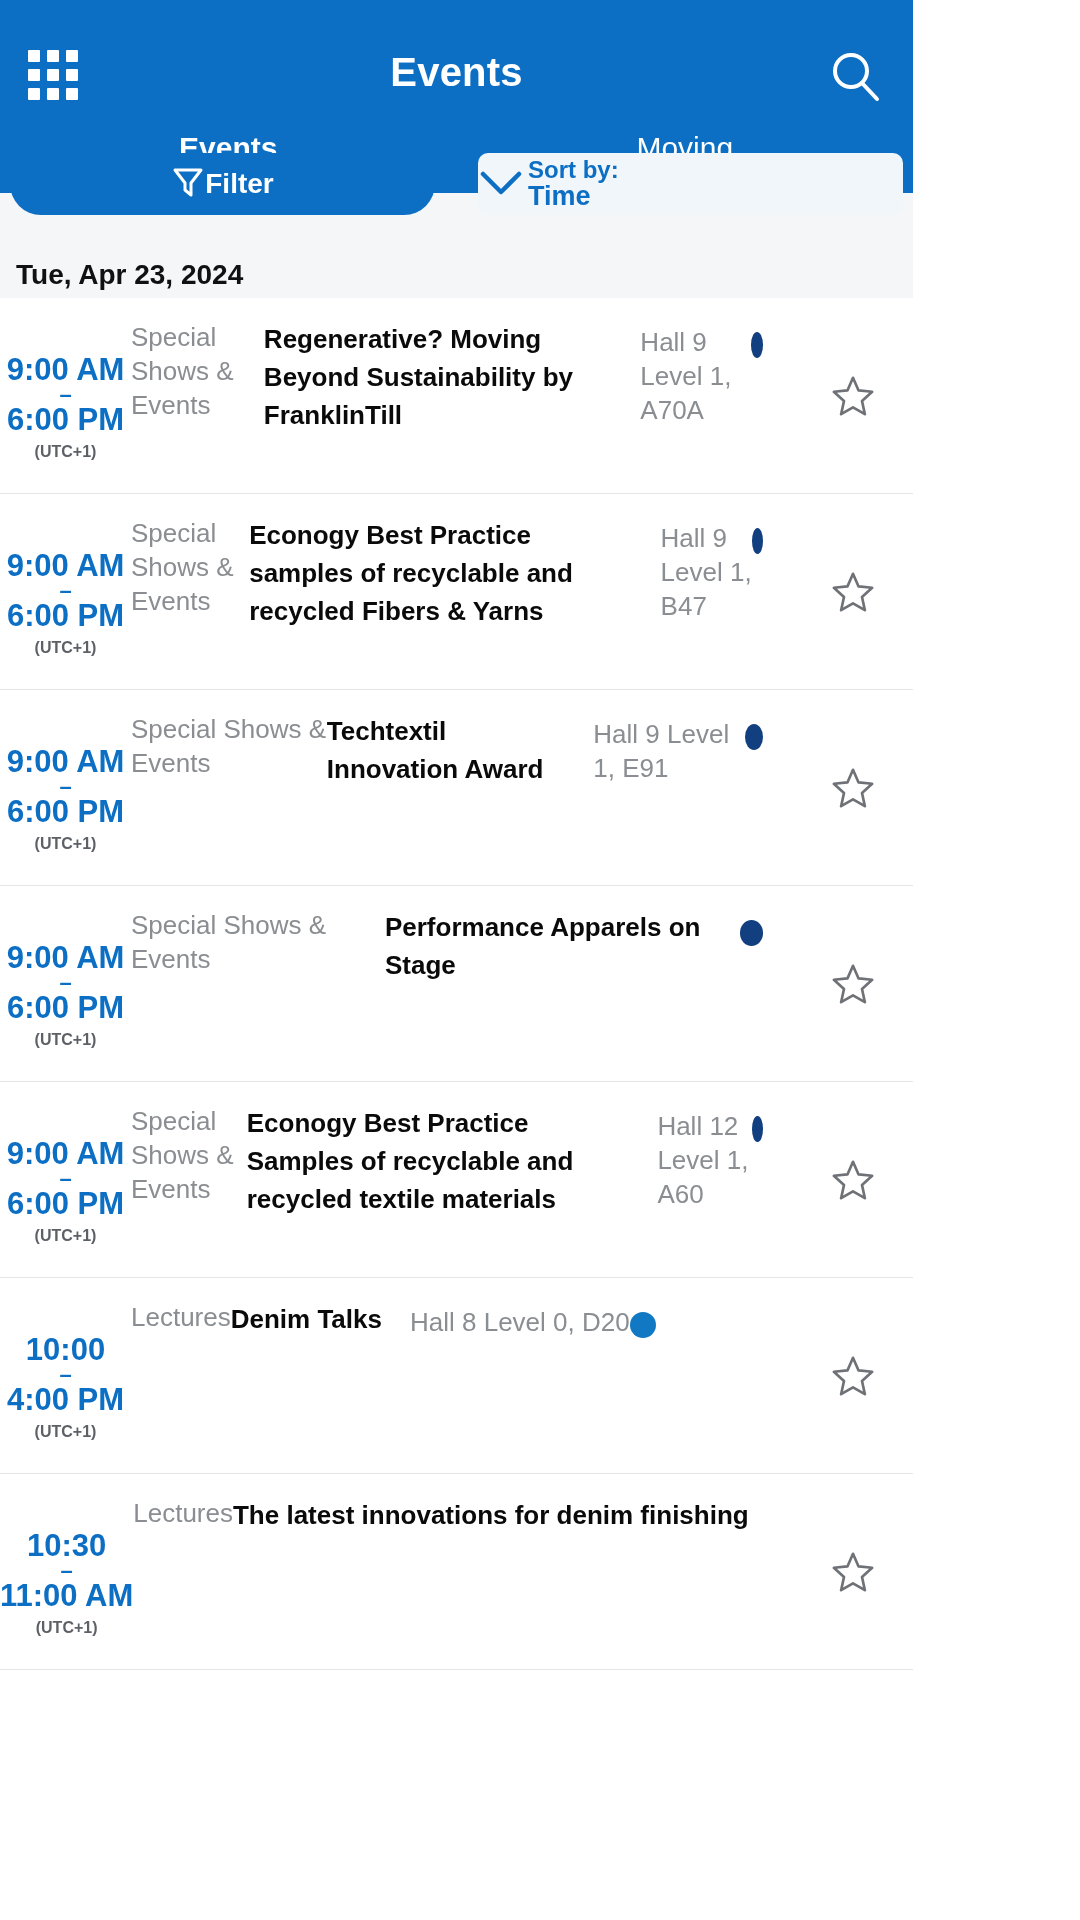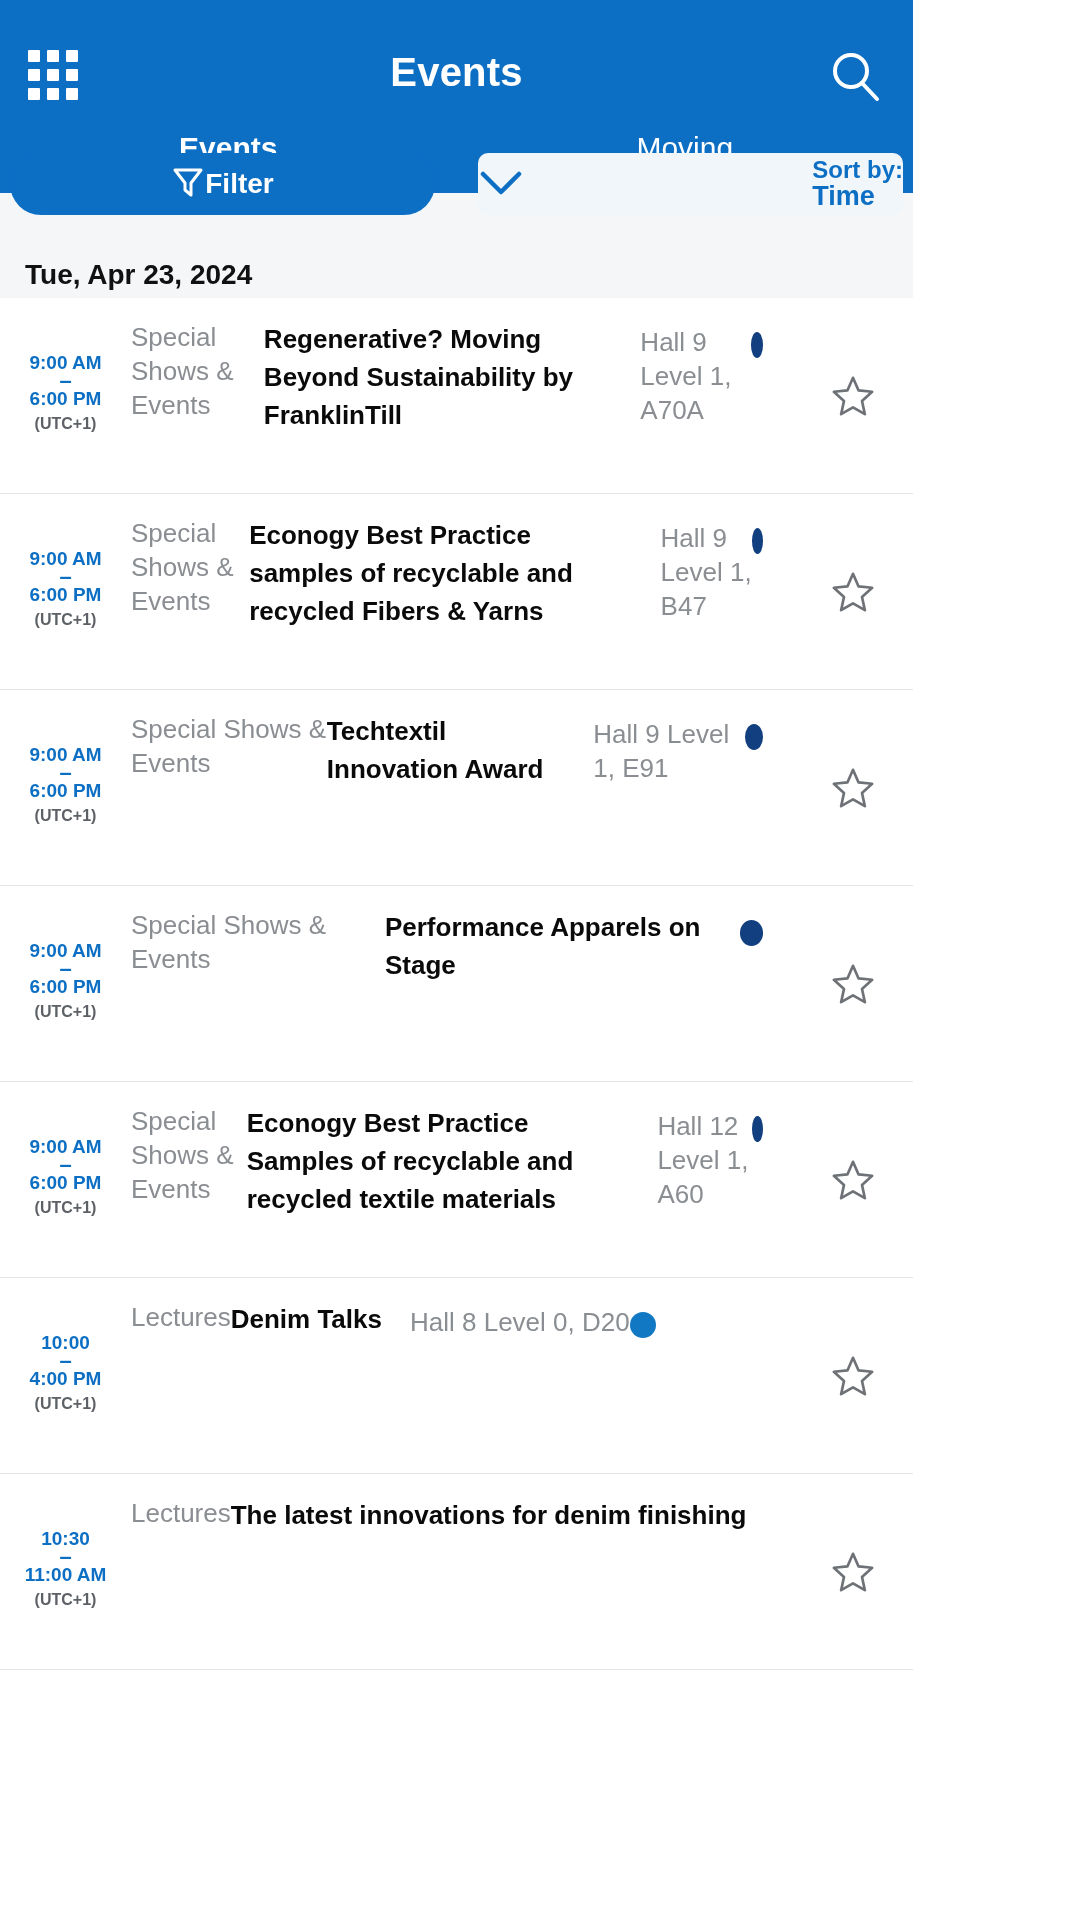--- a/index.html
+++ b/index.html
@@ -92,36 +92,36 @@
   }
   .filter-btn .label {
     color:#ffffff; font-size:28px; font-weight:bold;
   }
   .sort-btn {
     position:absolute;
     right:10px; top:-40px;
     width:425px; height:62px;
     background:#F1F6FB;
     border-radius:10px;
-    display:flex; align-items:center; justify-content:space-between;
+    display:flex; align-items:center; justify-content:flex-start;
     gap:4px;
     cursor:pointer;
     z-index:5;
   }
   .sort-text { line-height:1.05; }
   .sort-text .l1 { color:#0C6FC4; font-size:24px; font-weight:bold; display:block; }
   .sort-text .l2 { color:#0C6FC4; font-size:27px; font-weight:bold; display:block; }
 
   
   .date-header {
     background:#F5F6F8;
     height:47px;
     flex:0 0 47px;
     display:flex; align-items:center;
-    padding-left:25px;
+    padding-left:16px;
     color:#111111;
     font-size:28px;
     font-weight:bold;
   }
 
   
   .list { flex:1 1 auto; background:#ffffff; overflow:hidden; }
   .event-row {
     display:flex;
     border-bottom:1px solid #E3E5E8;
@@ -130,21 +130,21 @@
     min-height:196px;
     cursor:pointer;
   }
   .time-col {
     flex:0 0 131px;
     display:flex; flex-direction:column; align-items:center;
     padding-top:32px;
   }
   .time-start, .time-end {
     color:#0C6FC4;
-    font-size:19px;
+    font-size:31px;
     font-weight:bold;
     white-space:nowrap;
   }
   .time-dash {
     color:#0C6FC4;
     font-size:22px;
     font-weight:bold;
     line-height:14px;
     height:14px;
   }

